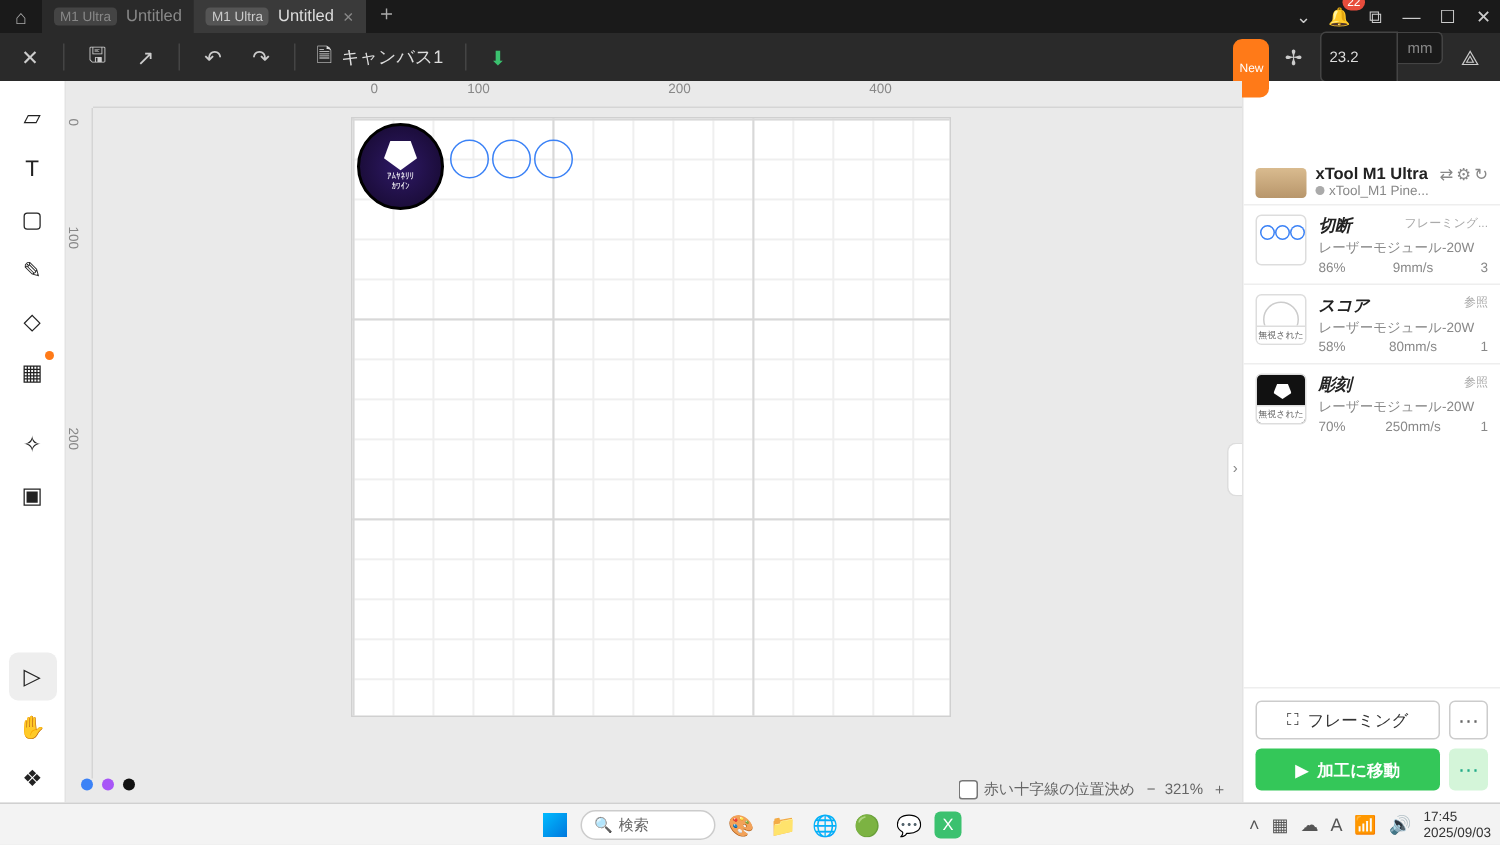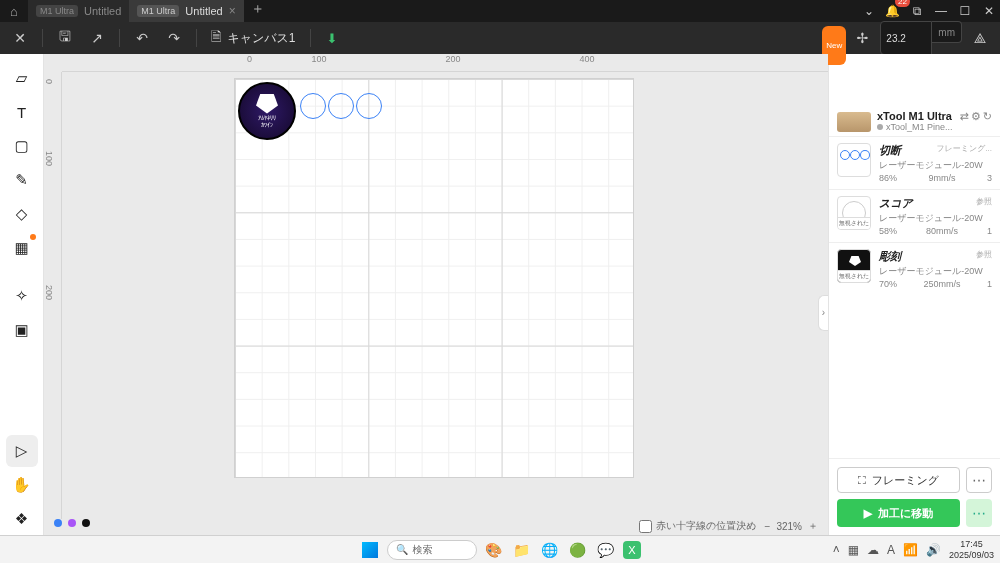--- a/index.html
+++ b/index.html
@@ -112,21 +112,21 @@
 .framing-row .framing-btn { flex: 1; }
 
 
 .taskbar { position: absolute; bottom: 0; left: 0; right: 0; height: 28px; background: #f3f3f3; border-top: 1px solid #d0d0d0; display: flex; align-items: center; padding: 0 6px; gap: 4px; }
 .tb-center { position: absolute; left: 50%; transform: translateX(-50%); display: flex; align-items: center; gap: 6px; }
 .tb-icon { width: 22px; height: 22px; display: flex; align-items: center; justify-content: center; font-size: 14px; border-radius: 4px; }
 .win-logo { background: linear-gradient(135deg,#0bf,#07d); width: 16px; height: 16px; }
 .search-box { display: flex; align-items: center; gap: 4px; background: #fff; border: 1px solid #ccc; border-radius: 12px; height: 20px; padding: 0 8px; width: 90px; font-size: 10px; color: #666; }
 .tb-right { margin-left: auto; display: flex; align-items: center; gap: 8px; font-size: 10px; color: #333; }
 .tb-right .sys-icon { font-size: 12px; color: #555; }
-.clock { text-align: center; line-height: 11px; font-size: 9px; }
+.clock { text-align: left; line-height: 11px; font-size: 9px; }
 </style>
 </head>
 <body>
 
 <div class="titlebar">
   <div class="home-icon">⌂</div>
   <div class="tab-group">
     <div class="tab inactive">
       <span class="badge">M1 Ultra</span>
       <span>Untitled</span>

